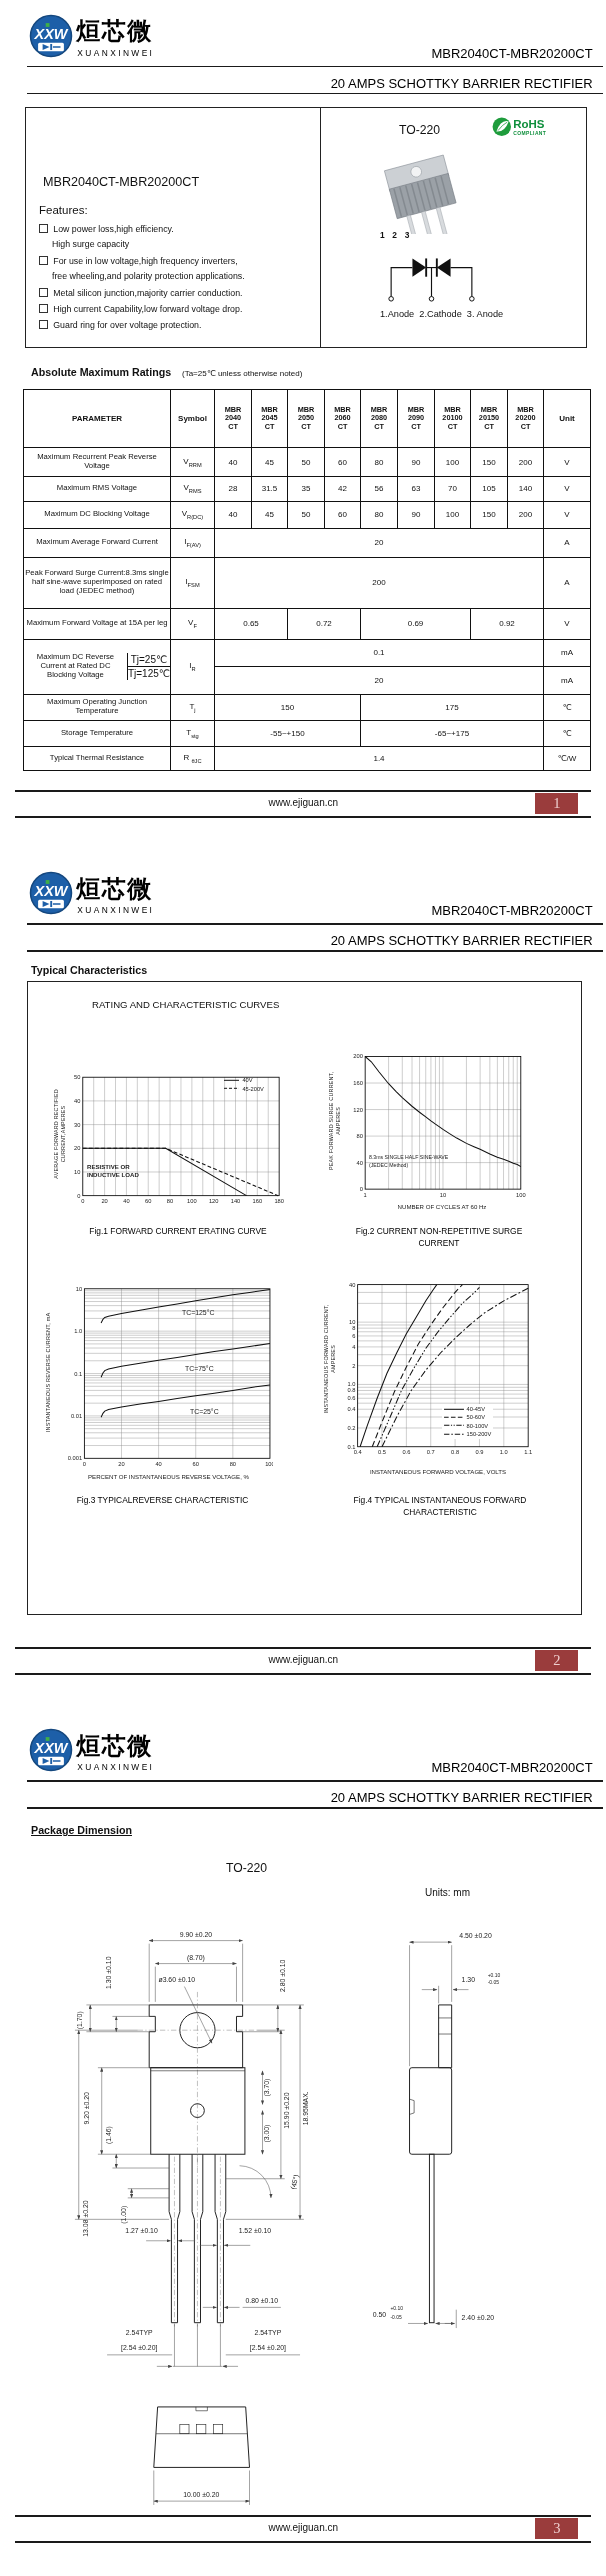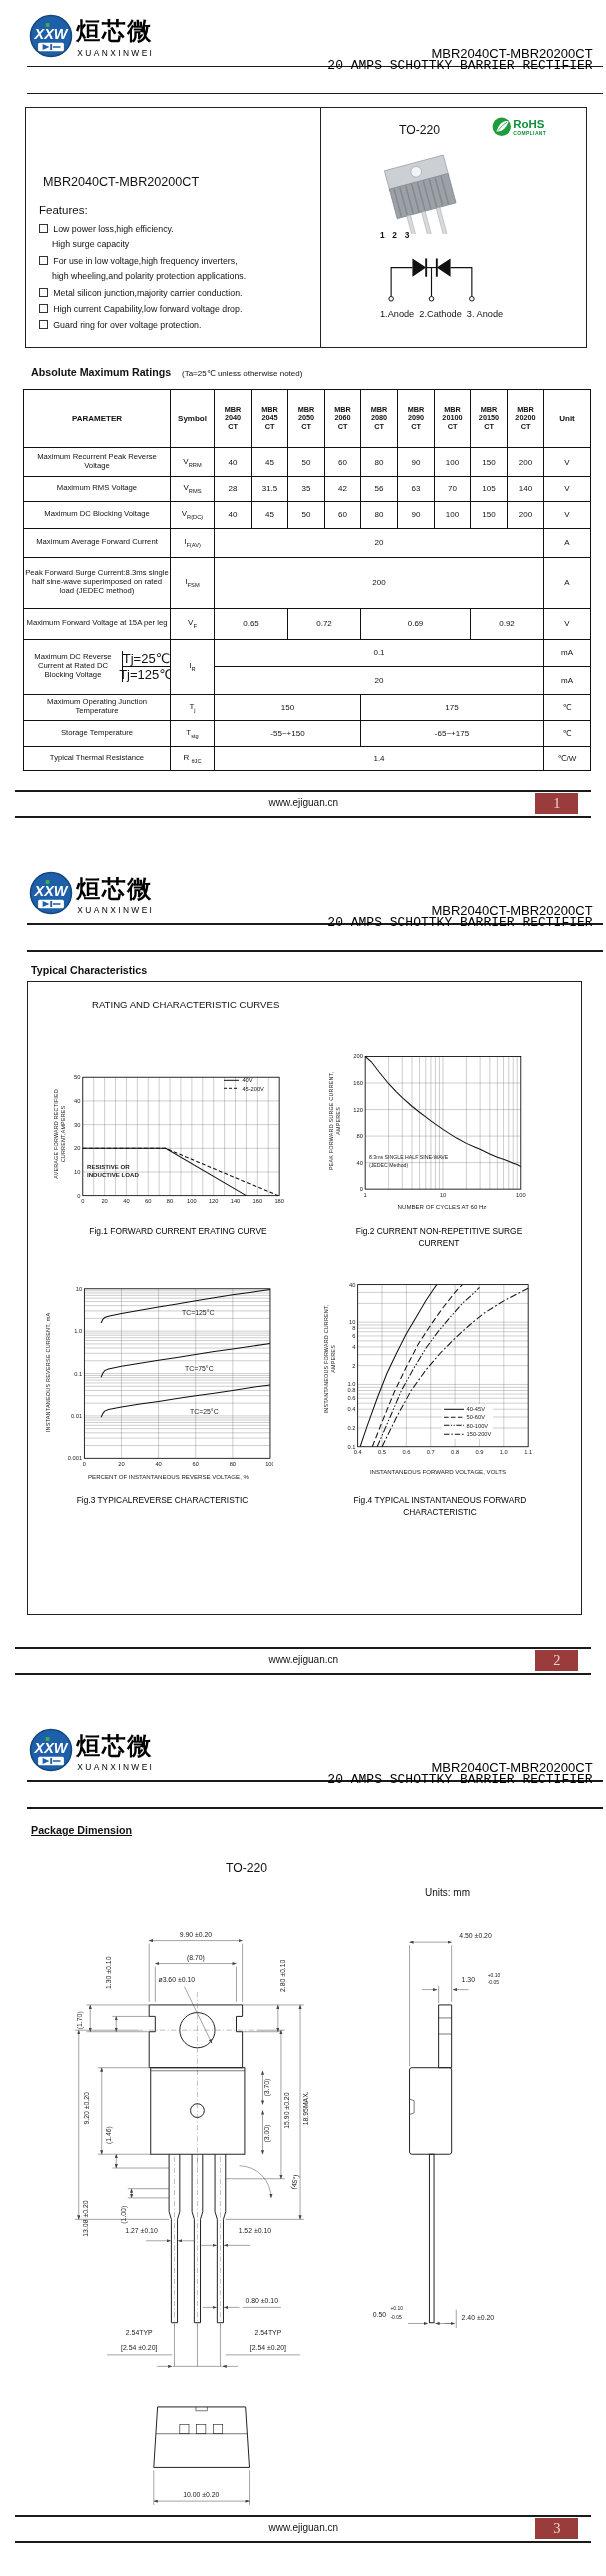--- a/index.html
+++ b/index.html
@@ -5,21 +5,21 @@
   html,body{margin:0;padding:0;background:#e8e8e8;}
   #canvas{position:relative;width:607px;height:2576px;background:#fff;margin:0 auto;
     font-family:"Liberation Sans","DejaVu Sans",sans-serif;color:#111;outline:0.8px solid #b0b0b0;overflow:hidden;}
   .abs{position:absolute;}
   
   .hdr{position:absolute;left:15.3px;width:576px;height:84px;margin-left:12px;}
   .brand-cjk{position:absolute;left:49px;top:1.5px;font-size:24px;font-weight:bold;letter-spacing:1.5px;color:#000;text-align:center;}
   .brand-latin{position:absolute;left:50px;top:34px;font-size:8.4px;letter-spacing:2.4px;color:#000;}
   .hdr-title{position:absolute;right:10.7px;top:32px;font-size:13px;color:#000;}
   .rule{position:absolute;left:0;width:100%;height:1.5px;background:#1a1a1a;}
-  .hdr-sub{position:absolute;right:10.7px;top:44px;font-size:13px;color:#000;font-family:Liberation Mono, monospace;}
+  .hdr-sub{position:absolute;right:10.7px;top:62px;font-size:13px;color:#000;}
   
   .ftr{position:absolute;left:15.3px;width:576px;height:27.6px;}
   .fline{position:absolute;left:0;width:100%;height:1.9px;background:#1a1a1a;}
   .ftext{position:absolute;left:0;width:100%;text-align:center;top:6.9px;font-size:10px;}
   .fbox{position:absolute;right:13px;top:3.4px;width:43px;height:20.7px;background:#9a3c3c;
     color:#eecfcf;font-family:"Liberation Serif","DejaVu Serif",serif;font-size:14.5px;text-align:center;line-height:20.7px;}
   
   #p1box{position:absolute;left:25px;top:107px;width:560px;height:239px;border:1.1px solid #222;}
   #p1div{position:absolute;left:294px;top:0;width:0.8px;height:100%;background:#222;}
   .feat-line{position:relative;height:16px;font-size:8.8px;white-space:nowrap;}
@@ -28,21 +28,21 @@
   
   #ratings{border-collapse:collapse;table-layout:fixed;width:566px;}
   #ratings td{border:0.8px solid #111;text-align:center;vertical-align:middle;font-size:8px;padding:0 0.8px;overflow:hidden;}
   #ratings .hd{font-weight:bold;font-size:8px;}
   #ratings .model{font-weight:bold;font-size:7.3px;white-space:pre-line;line-height:8.4px;}
   #ratings .p{font-size:7.7px;line-height:8.8px;}
   sub{font-size:5.7px;}
   .irwrap{display:flex;height:100%;align-items:stretch;}
   .irlabel{flex:1 1 auto;display:flex;align-items:center;justify-content:center;font-size:7.7px;line-height:8.8px;padding:0 1.5px;}
   .irconds{width:47px;border-left:0.8px solid #111;display:flex;flex-direction:column;}
-  .irconds div{flex:1;display:flex;align-items:center;justify-content:center;font-size:13px;}
+  .irconds div{flex:1;display:flex;align-items:center;justify-content:center;font-size:10px;}
   .irconds div + div{border-top:0.8px solid #111;}
   
   #p2box{position:absolute;left:27px;top:981px;width:553px;height:632px;border:1.1px solid #222;}
   .chart{position:absolute;}
   .vlab{position:absolute;width:153px;transform:rotate(-90deg);text-align:center;white-space:pre-line;
     font-size:5.4px;line-height:6.9px;letter-spacing:0.2px;color:#222;}
   .xlab{position:absolute;text-align:center;font-size:6.1px;color:#222;}
   .cap{position:absolute;text-align:center;font-size:8.4px;white-space:pre-line;line-height:11.5px;color:#000;}
   .cnote{position:absolute;font-size:6.1px;font-weight:bold;white-space:pre-line;line-height:7.7px;color:#222;}
   .legend{position:absolute;font-size:5.7px;color:#222;}
@@ -84,21 +84,21 @@
   </div>
 
   <div id="p1box">
     <div id="p1div"></div>
     <div class="abs" style="left:17px;top:67px;font-size:12.6px">MBR2040CT-MBR20200CT</div>
     <div class="abs" style="left:13px;top:96px;font-size:11.5px">Features:</div>
     <div class="abs" style="left:13px;top:115px;width:268px">
       <div class="feat-line"><span class="cb"></span><span>Low power loss,high efficiency.</span></div>
       <div class="feat-line"><span class="indent"></span><span>High surge capacity</span></div>
       <div class="feat-line"><span class="cb"></span><span>For use in low voltage,high frequency inverters,</span></div>
-      <div class="feat-line"><span class="indent"></span><span>high wheeling,and polarity protection applications.</span></div>
+      <div class="feat-line"><span class="indent"></span><span>free wheeling,and polarity protection applications.</span></div>
       <div class="feat-line"><span class="cb"></span><span>Metal silicon junction,majority carrier conduction.</span></div>
       <div class="feat-line"><span class="cb"></span><span>High current Capability,low forward voltage drop.</span></div>
       <div class="feat-line"><span class="cb"></span><span>Guard ring for over voltage protection.</span></div>
     </div>
     <div class="abs" style="left:373px;top:15.3px;font-size:12.2px">TO-220</div>
     <svg class="abs" style="left:465px;top:4.6px" width="66" height="27.6" viewBox="0 0 86 36">
       <circle cx="14" cy="18" r="12" fill="#1e9c3c"></circle>
       <path d="M7,24 Q13,8 23,11 Q18,25 7,24 Z" fill="#fff"></path>
       <path d="M9,23 Q15,15 21,12" stroke="#1e9c3c" stroke-width="1" fill="none"></path>
       <text x="29" y="20" font-size="15" font-weight="bold" fill="#0f8f3c">RoHS</text>

